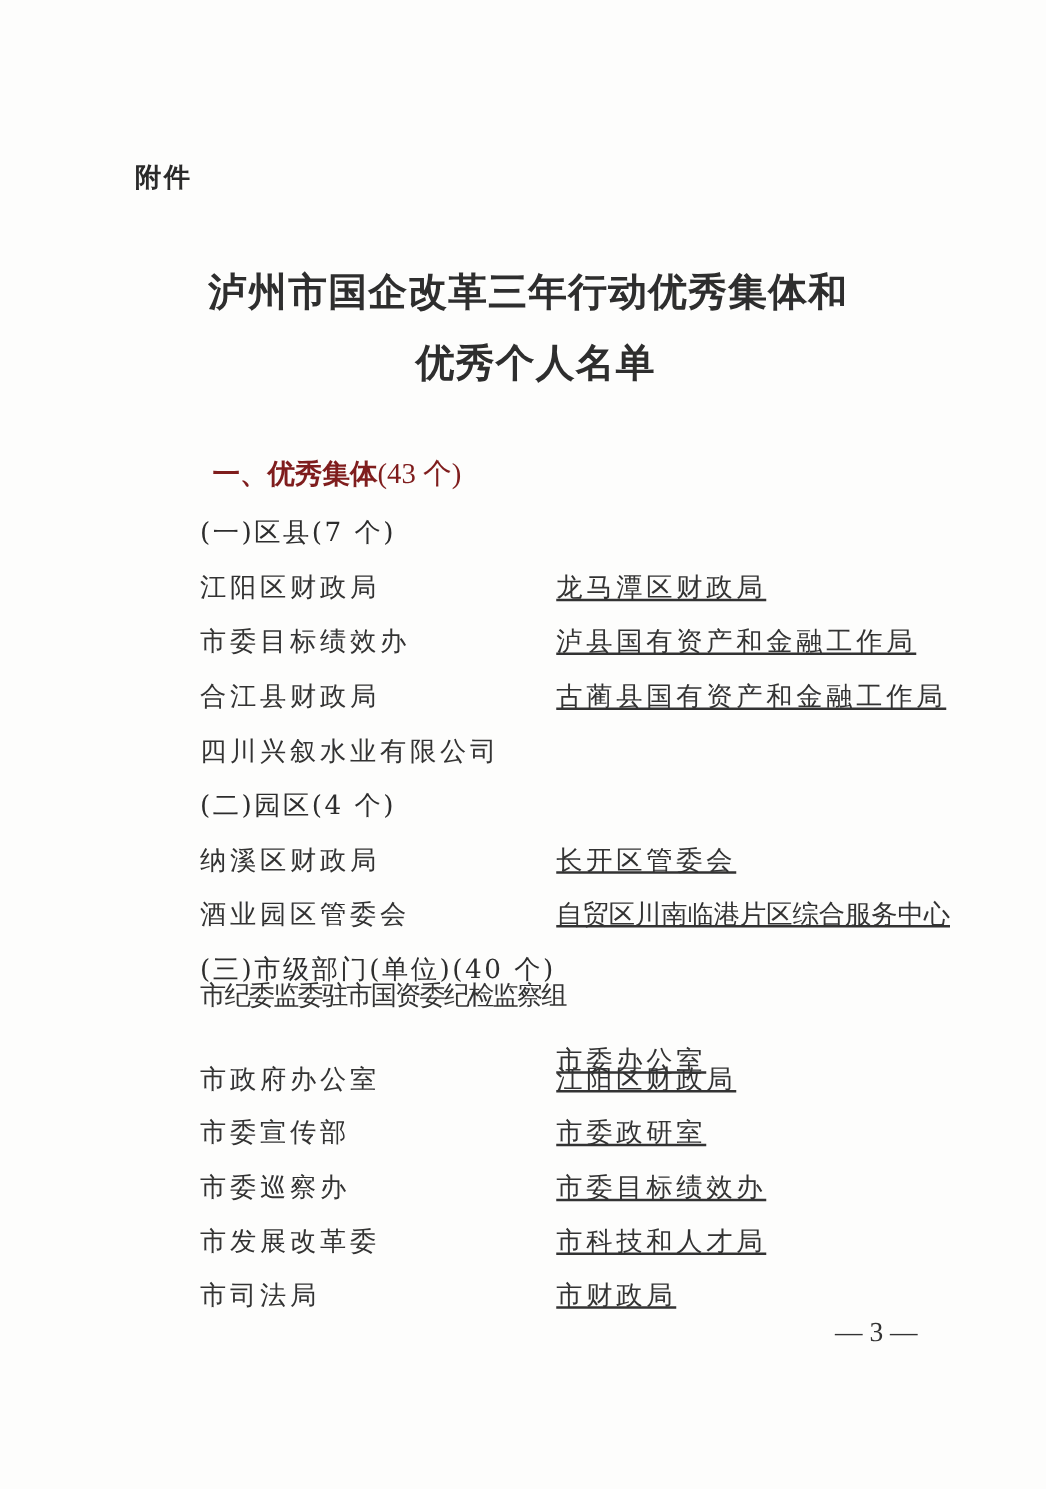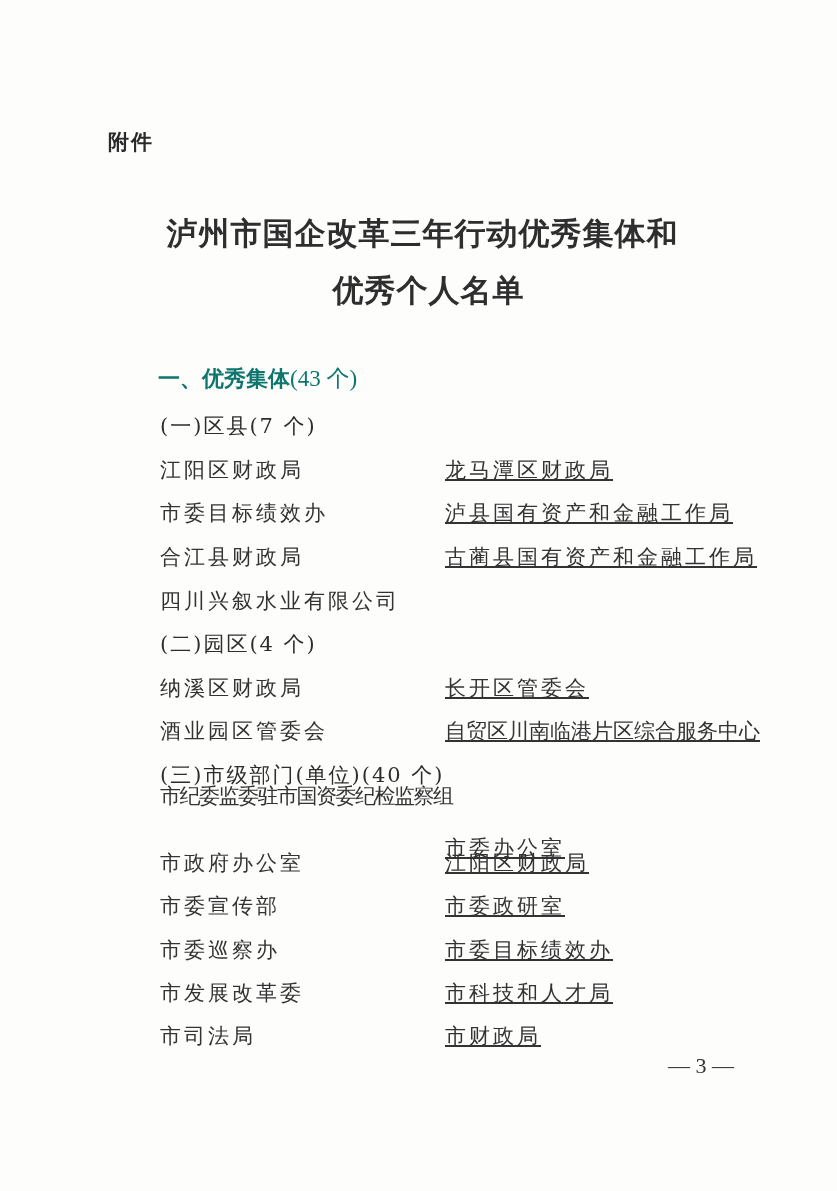--- a/index.html
+++ b/index.html
@@ -17,23 +17,23 @@
     font-weight: bold; font-size: 21px; letter-spacing: 2px; color: #2a2a2a;
   }
   .title {
     position: absolute; left: 0; width: 837px; text-align: center;
     font-family: "DejaVu Serif", "Liberation Serif", serif;
     font-weight: bold; font-size: 31px; color: #2e2e2e; letter-spacing: 1px;
   }
   .title.l1 { top: 213px; left: 4px; }
   .title.l2 { top: 270px; left: 10px; }
   .h1 {
-    position: absolute; left: 158px; top: 363px;
+    position: absolute; left: 170px; top: 363px;
     font-family: "DejaVu Sans", "Liberation Sans", sans-serif;
-    font-weight: bold; font-size: 22px; color: #0f766e;
+    font-weight: bold; font-size: 22px; color: #7f1d1d;
   }
   .h1 .cnt { font-weight: normal; font-family: "Liberation Serif", serif; font-size: 23px; }
   .h2 {
     position: absolute; left: 160px;
     font-size: 21px; color: #2d2d2d; letter-spacing: 2px;
   }
   .item {
     position: absolute; font-size: 21px; color: #333; letter-spacing: 3px;
     white-space: nowrap;
   }

